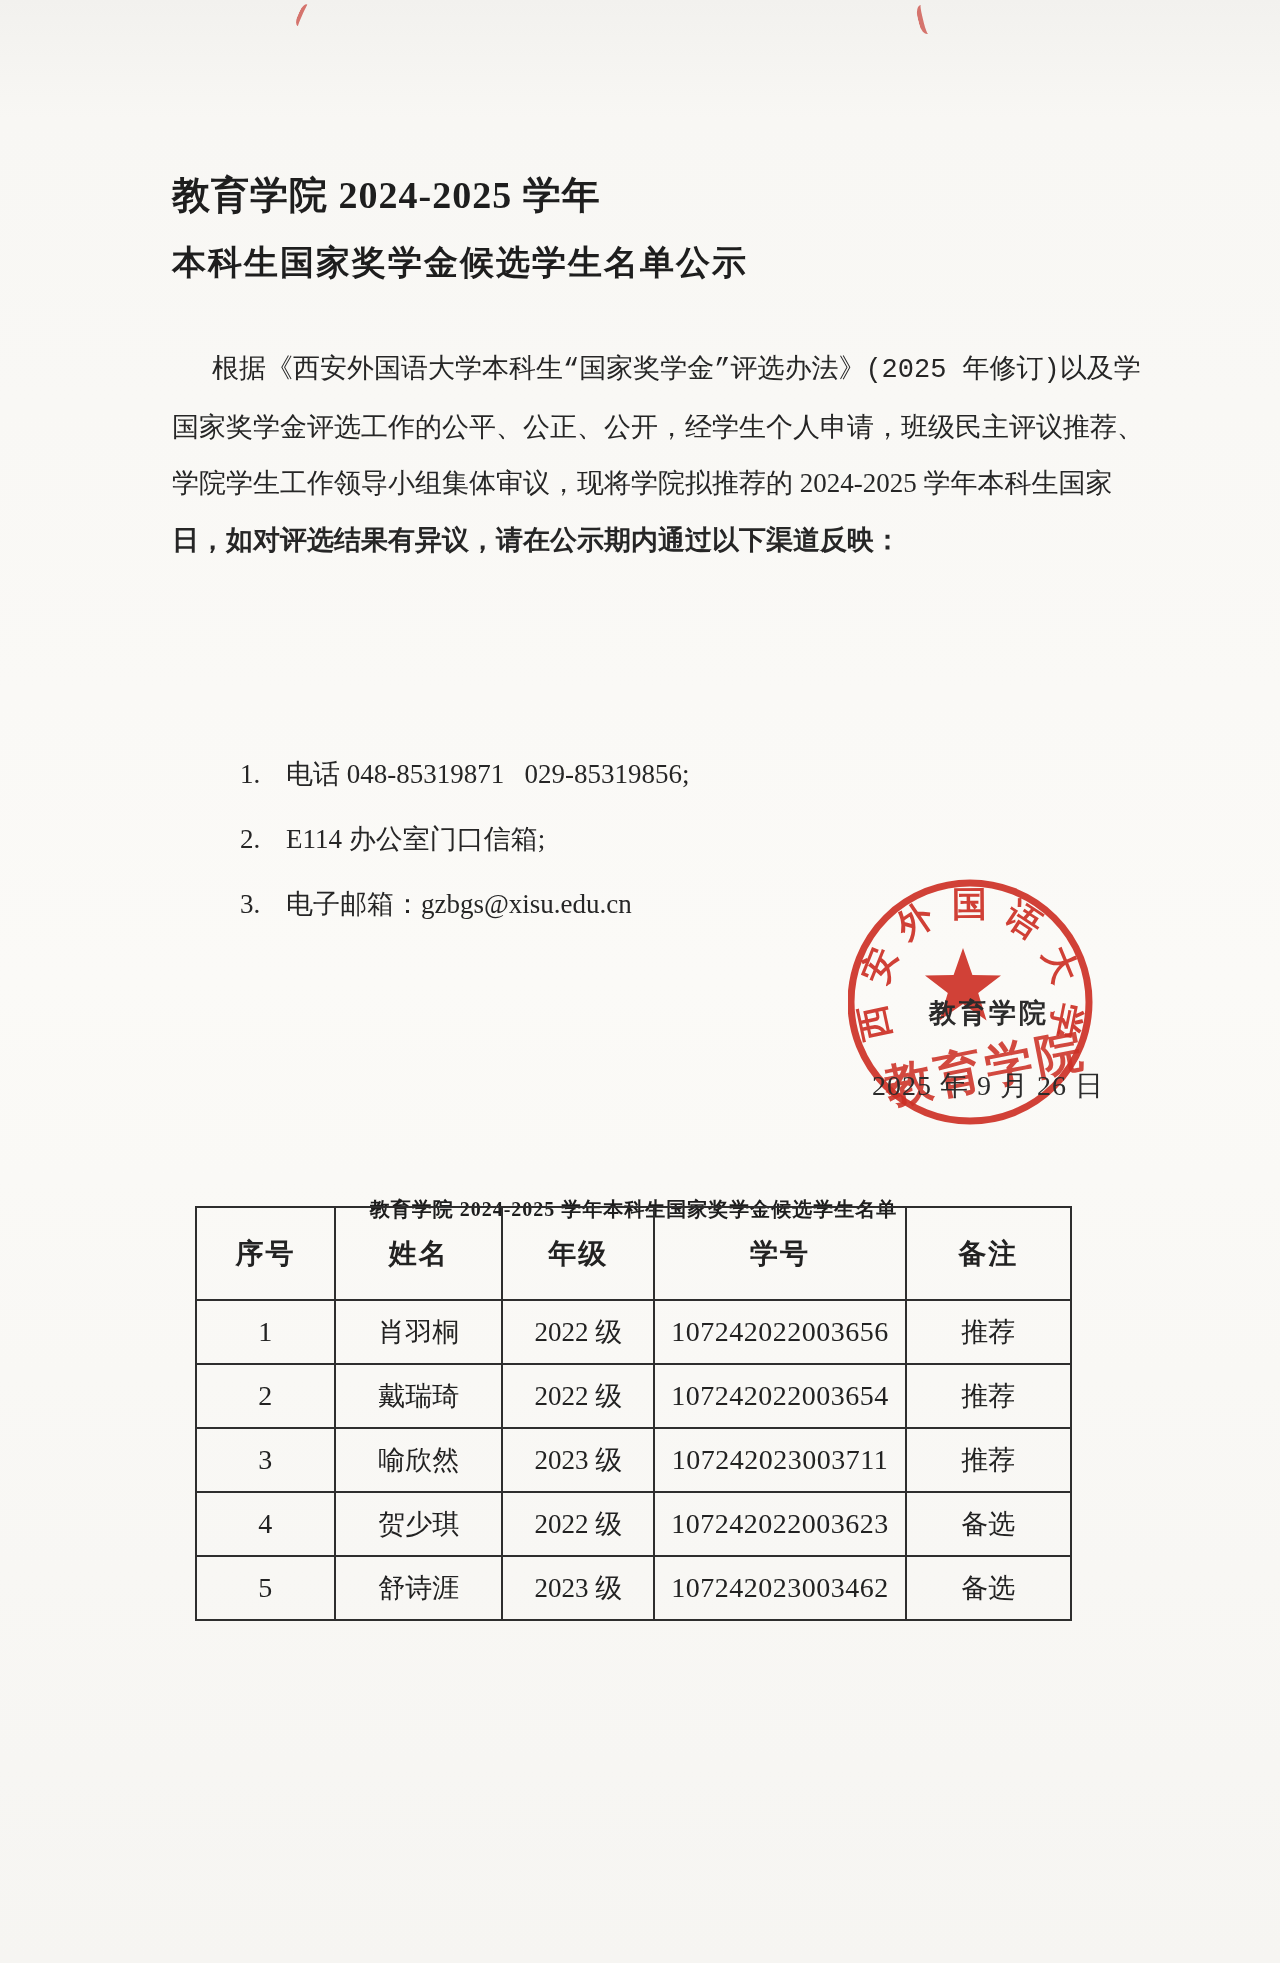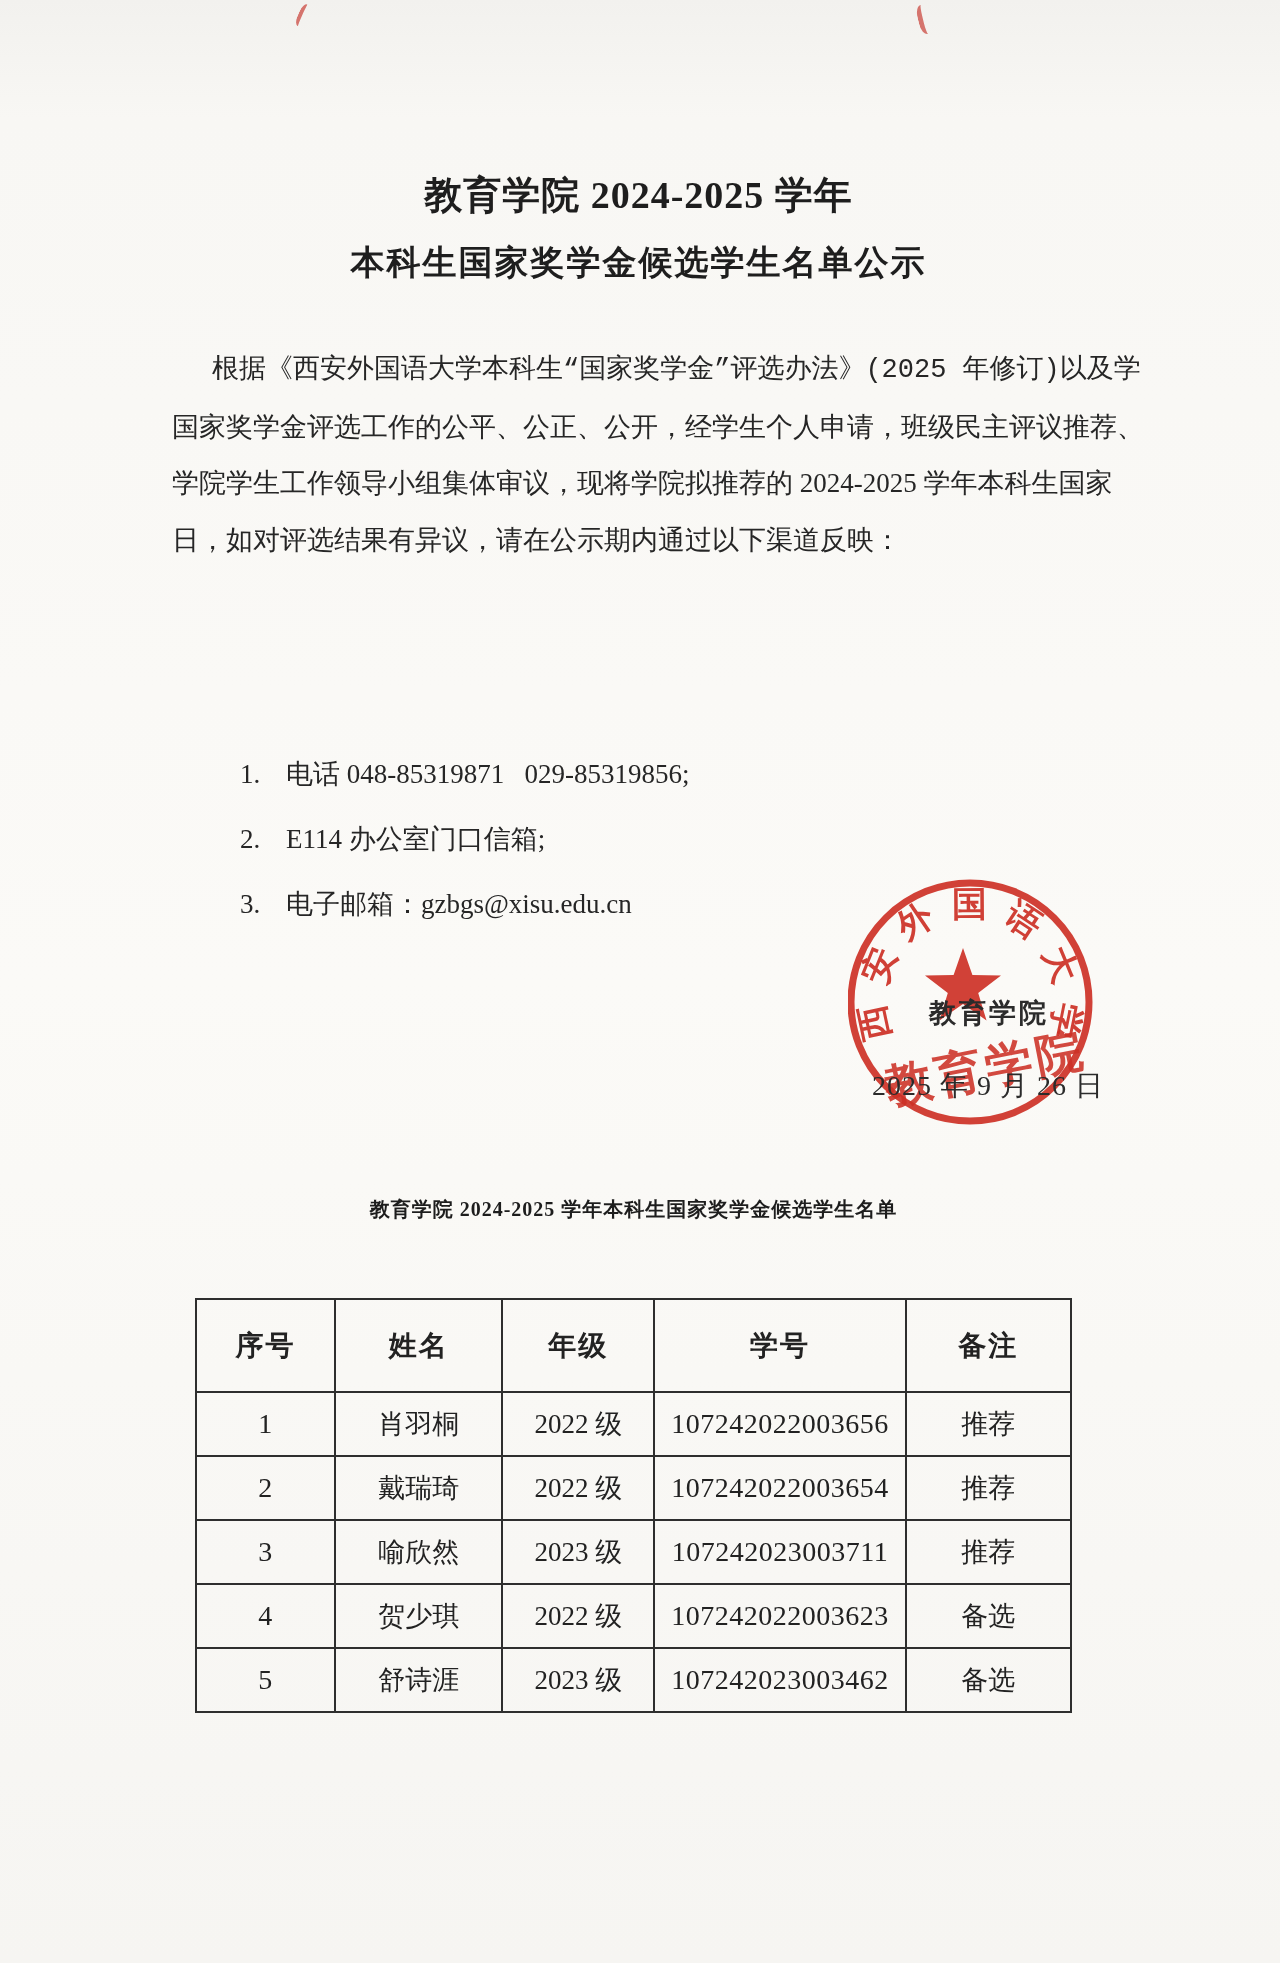--- a/index.html
+++ b/index.html
@@ -7,43 +7,43 @@
   body {
     position: relative;
     font-family: "Liberation Serif", "DejaVu Serif", serif;
     background: linear-gradient(180deg, #f2f1ee 0%, #f8f7f4 6%, #fbfaf7 50%, #f6f5f2 100%);
     color: #262626;
     overflow: hidden;
   }
   .doc { position: absolute; left: 0; top: 0; width: 1280px; height: 1963px; }
 
   
-  .title-wrap { position: absolute; left: 172px; width: 933px; text-align: center; }
+  .title-wrap { position: absolute; left: 172px; width: 933px; text-align: left; }
   .title1 { top: 170px; font-size: 38px; font-weight: 700; letter-spacing: 1px; color: #1e1e1e; }
   .title2 { top: 240px; font-size: 34px; font-weight: 700; letter-spacing: 2px; color: #1e1e1e; }
 
   
   .para { position: absolute; left: 172px; top: 342px; width: 933px; font-size: 27px; color: #262626; }
   .para .line { height: 56.5px; line-height: 56.5px; text-align: justify; text-align-last: justify; white-space: nowrap; }
-  .para .line.last { text-align-last: left; }
+  .para .line.last { text-align-last: left; font-weight: bold; }
   .para .line.first { text-indent: 40px; font-family: Liberation Mono, monospace; }
 
   
   .channels { position: absolute; left: 240px; top: 742px; width: 700px; font-size: 27px; }
   .channel { display: flex; height: 65px; line-height: 65px; align-items: baseline; }
   .channel .num { width: 46px; }
   .channel .txt { white-space: pre-wrap; }
 
   
   .seal { position: absolute; left: 848px; top: 858px; width: 300px; height: 300px; }
 
   
   .table-title { position: absolute; left: 195px; top: 1196px; width: 877px; text-align: center;
                  font-size: 20px; font-weight: 700; letter-spacing: 1px; color: #1d1d1d; }
-  table.roster { position: absolute; left: 195px; top: 1298px; width: 877px;
+  table.roster { position: absolute; left: 195px; top: 1206px; width: 877px;
                  border-collapse: collapse; table-layout: fixed; }
   table.roster th, table.roster td {
     border: 2.5px solid #2e2e2e; text-align: center; vertical-align: middle;
     font-family: "Liberation Serif", "DejaVu Serif", serif; color: #222;
   }
   table.roster th { height: 93px; font-size: 28px; font-weight: 700; letter-spacing: 2px; }
   table.roster td { height: 64px; font-size: 27px; }
   table.roster td.num-cell { font-size: 28px; letter-spacing: 0.5px; }
   col.c-idx { width: 15.9%; } col.c-name { width: 19.1%; } col.c-grade { width: 17.4%; }
   col.c-sid { width: 28.7%; } col.c-note { width: 18.9%; }

